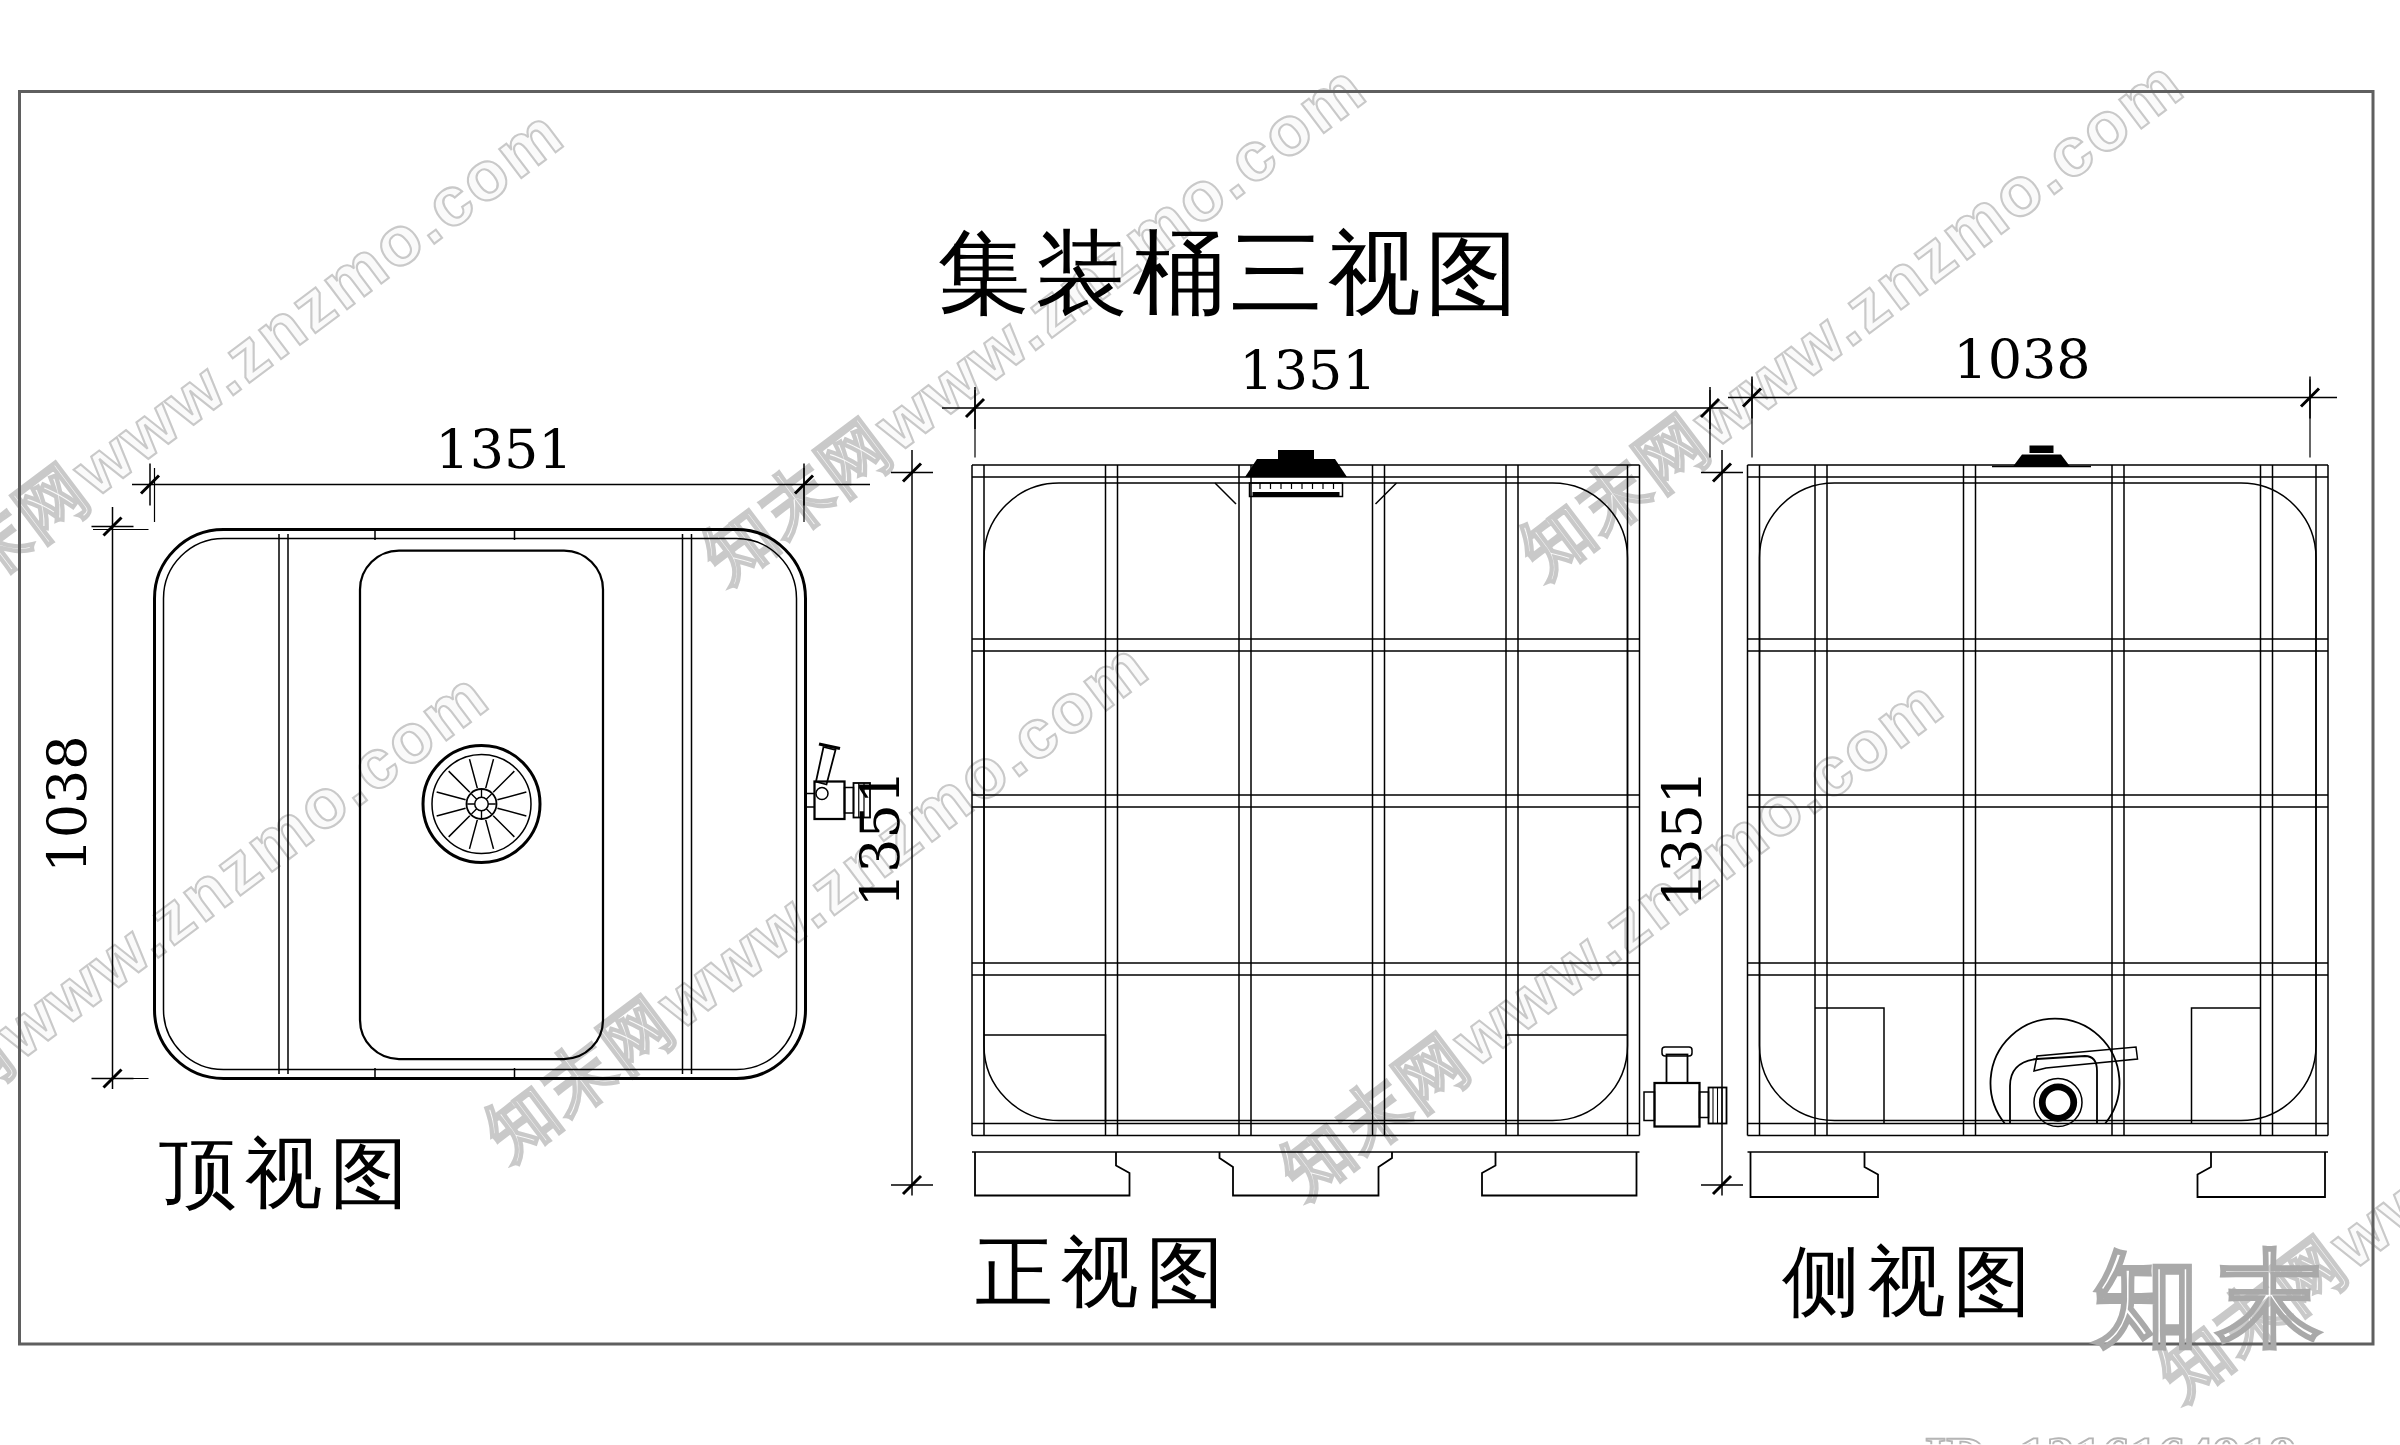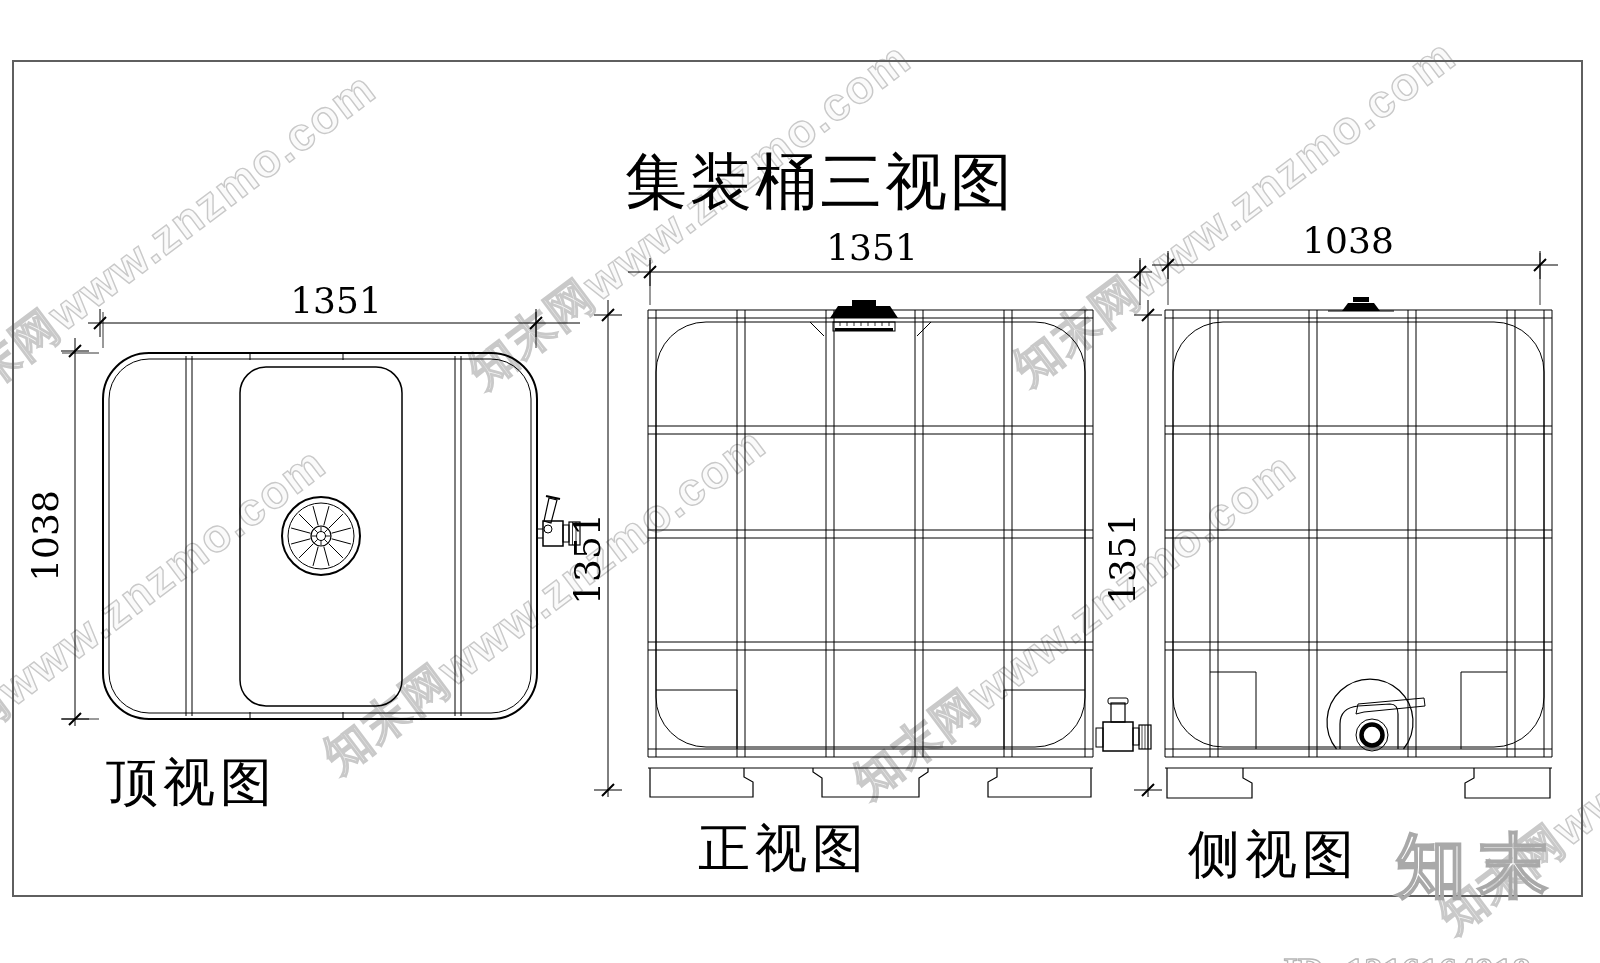--- a/index.html
+++ b/index.html
@@ -166,19 +166,19 @@
   </svg>
 
   <div class="dim" style="left:276px;top:281px;">1351</div>
   <div class="dim vert" style="left:-14px;top:516px;">1038</div>
   <div class="dim" style="left:812px;top:228px;">1351</div>
   <div class="dim vert" style="left:528px;top:539px;">1351</div>
   <div class="dim vert" style="left:1063px;top:539px;">1351</div>
   <div class="dim" style="left:1288px;top:221px;">1038</div>
 
   <div class="vlabel" style="left:106px;top:748px;">顶视图</div>
-  <div class="vlabel" style="left:650px;top:814px;margin-left:48px;">正视图</div>
+  <div class="vlabel" style="left:650px;top:814px;">正视图</div>
   <div class="vlabel" style="left:1188px;top:820px;font-family:Liberation Mono, monospace;">侧视图</div>
 
   <div class="logo">知末</div>
   <div class="idtag">ID: 1216164918</div>
 
 </div>
 
 </body></html>

